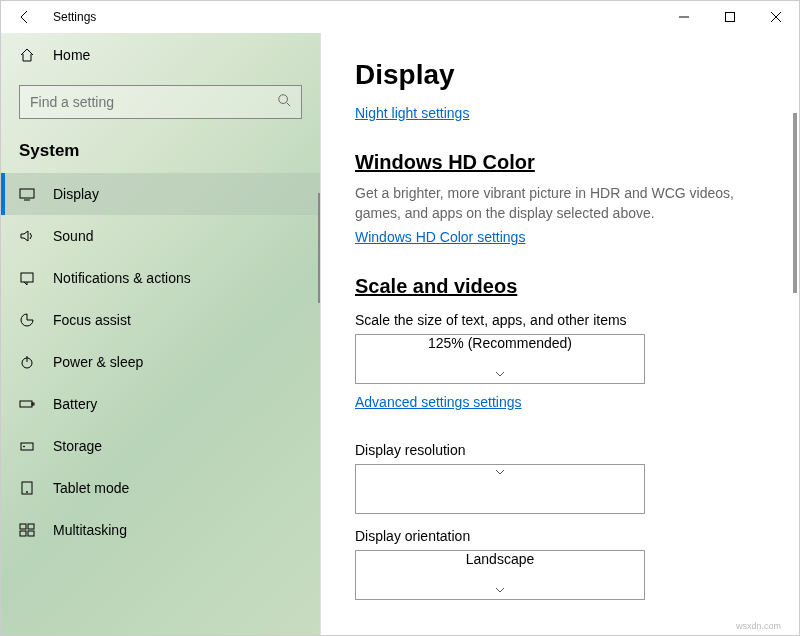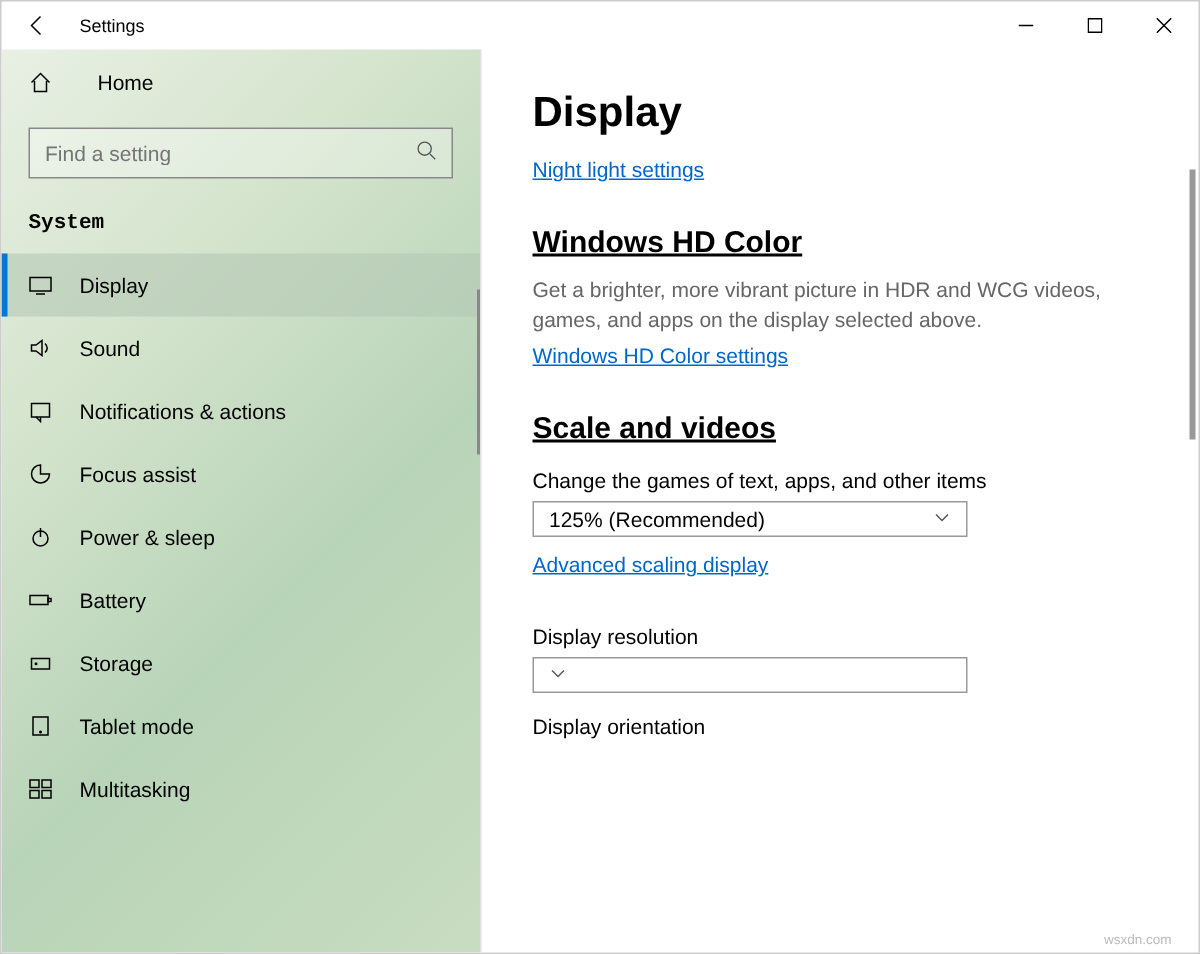--- a/index.html
+++ b/index.html
@@ -6,37 +6,37 @@
     body { width: 800px; height: 636px; overflow: hidden; background: #fff; border: 1px solid #ccc; position: relative; }
     .titlebar { height: 32px; display: flex; align-items: center; justify-content: space-between; text-align: right; }
     .titlebar-left { display: flex; align-items: center; gap: 18px; padding-left: 14px; }
     .back-btn { width: 20px; height: 20px; display: flex; align-items: center; justify-content: center; }
     .app-title { font-size: 12px; color: #000; }
     .win-controls { display: flex; }
     .win-btn { width: 46px; height: 32px; display: flex; align-items: center; justify-content: center; }
     .win-btn svg { width: 10px; height: 10px; }
     .content { display: flex; height: calc(100% - 32px); }
     .sidebar { width: 320px; background: linear-gradient(135deg, #e8f0e4 0%, #d4e4cc 30%, #b8d4b8 60%, #c8dcc0 100%); position: relative; border-right: 1px solid #e0e0e0; }
-    .home-item { display: flex; align-items: center; gap: 30px; padding: 10px 18px; margin-top: 4px; }
+    .home-item { display: flex; align-items: center; gap: 18px; padding: 10px 18px; margin-top: 4px; }
     .home-item span:last-child { font-size: 14px; color: #000; }
     .search-box { margin: 12px 18px 18px 18px; height: 34px; border: 1px solid #888; background: rgba(255,255,255,0.3); display: flex; align-items: center; padding: 0 10px; justify-content: space-between; }
     .search-box input { border: none; background: transparent; outline: none; font-size: 14px; color: #555; flex: 1; }
-    .category { font-size: 14px; font-weight: 600; padding: 4px 18px 12px 18px; font-family: Liberation Mono, monospace; }
+    .category { font-size: 17px; font-weight: 600; padding: 4px 18px 12px 18px; }
     .nav-list { list-style: none; }
     .nav-item { display: flex; align-items: center; gap: 18px; padding: 13px 18px; font-size: 14px; color: #000; position: relative; }
     .nav-item.active { background: rgba(180,200,180,0.6); }
     .nav-item.active::before { content: ""; position: absolute; left: 0; top: 0; bottom: 0; width: 4px; background: #0078d4; }
     .nav-icon { width: 16px; height: 16px; display: flex; align-items: center; justify-content: center; }
     .main { flex: 1; padding: 26px 34px 0 34px; overflow: hidden; position: relative; }
     .page-title { font-size: 28px; font-weight: 600; margin-bottom: 8px; }
     .link { color: #0066cc; font-size: 14px; display: inline-block; margin: 6px 0 18px 0; text-decoration: underline; }
     .section-title { font-size: 20px; font-weight: 600; margin-top: 12px; margin-bottom: 10px; text-decoration: underline; }
     .desc { font-size: 14px; color: #666; line-height: 1.4; }
     .field-label { font-size: 14px; color: #000; margin-top: 14px; margin-bottom: 6px; }
-    .dropdown { width: 290px; height: 24px; border: 1px solid #999; display: flex; align-items: center; justify-content: space-between; padding: 0 10px; font-size: 14px; background: #fff; }
+    .dropdown { width: 290px; height: 50px; border: 1px solid #999; display: flex; align-items: center; justify-content: space-between; padding: 0 10px; font-size: 14px; background: #fff; flex-direction: column; }
     .chev { width: 12px; height: 12px; }
     .scroll-track-left { position: absolute; right: 0; top: 160px; width: 2px; height: 110px; background: #888; }
     .scroll-track-right { position: absolute; right: 2px; top: 80px; width: 4px; height: 180px; background: #999; }
     .watermark { position: absolute; right: 18px; bottom: 4px; font-size: 9px; color: #bbb; }
   </style>
 </head>
 <body>
 
 <div class="titlebar">
   <div class="titlebar-left">
@@ -175,35 +175,41 @@
   <div class="main">
     <h1 class="page-title">Display</h1>
     <a class="link">Night light settings</a>
 
     <h2 class="section-title">Windows HD Color</h2>
     <p class="desc">Get a brighter, more vibrant picture in HDR and WCG videos, games, and apps on the display selected above.</p>
     <a class="link">Windows HD Color settings</a>
 
     <h2 class="section-title">Scale and videos</h2>
 
-    <div class="field-label">Change the games of text, apps, and other items</div>
+    <div class="field-label">Scale the size of text, apps, and other items</div>
     <div class="dropdown">
       <span>125% (Recommended)</span>
       <span><svg class="chev" viewBox="0 0 12 12" stroke="#555" stroke-width="1" fill="none">
             <path d="M2 4 L6 8 L10 4"></path>
           </svg></span>
     </div>
-    <a class="link" style="margin-top:10px">Advanced scaling display</a>
+    <a class="link" style="margin-top:10px">Advanced settings settings</a>
 
     <div class="field-label">Display resolution</div>
     <div class="dropdown">
       <span><svg class="chev" viewBox="0 0 12 12" stroke="#555" stroke-width="1" fill="none">
             <path d="M2 4 L6 8 L10 4"></path>
           </svg></span>
     </div>
 
     <div class="field-label">Display orientation</div>
+    <div class="dropdown">
+      <span>Landscape</span>
+      <span><svg class="chev" viewBox="0 0 12 12" stroke="#555" stroke-width="1" fill="none">
+            <path d="M2 4 L6 8 L10 4"></path>
+          </svg></span>
+    </div>
 
     <div class="scroll-track-right"></div>
   </div>
 </div>
 
 <div class="watermark">wsxdn.com</div>
 
 </body></html>

